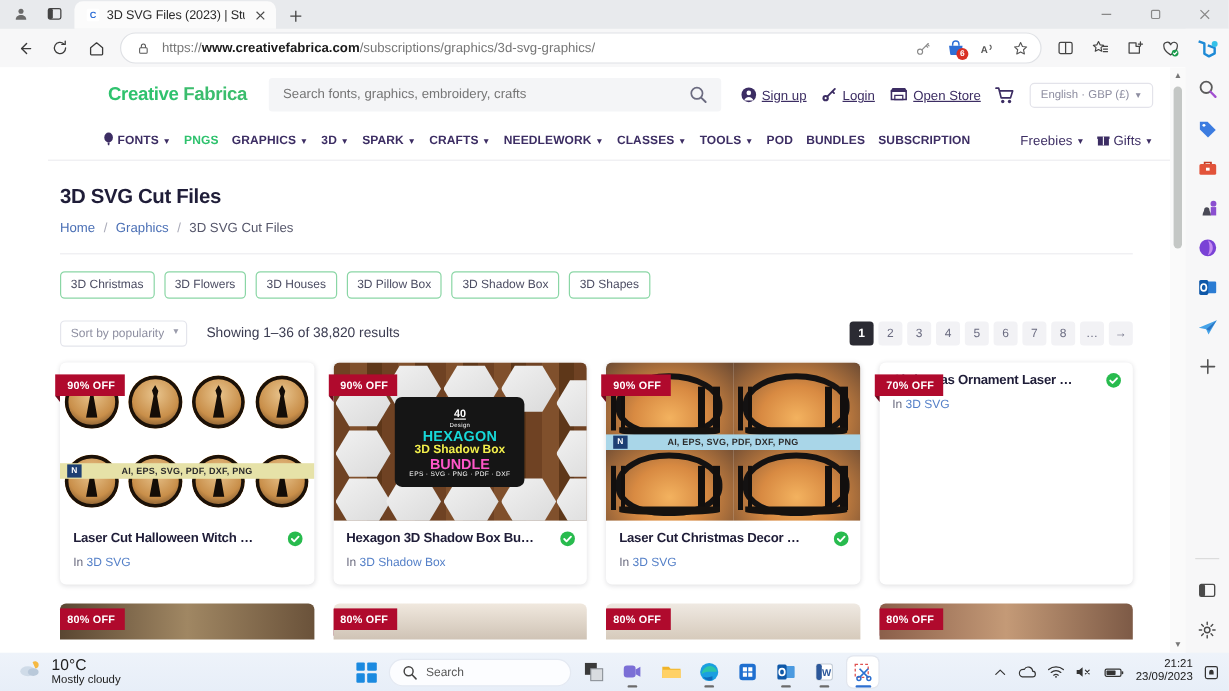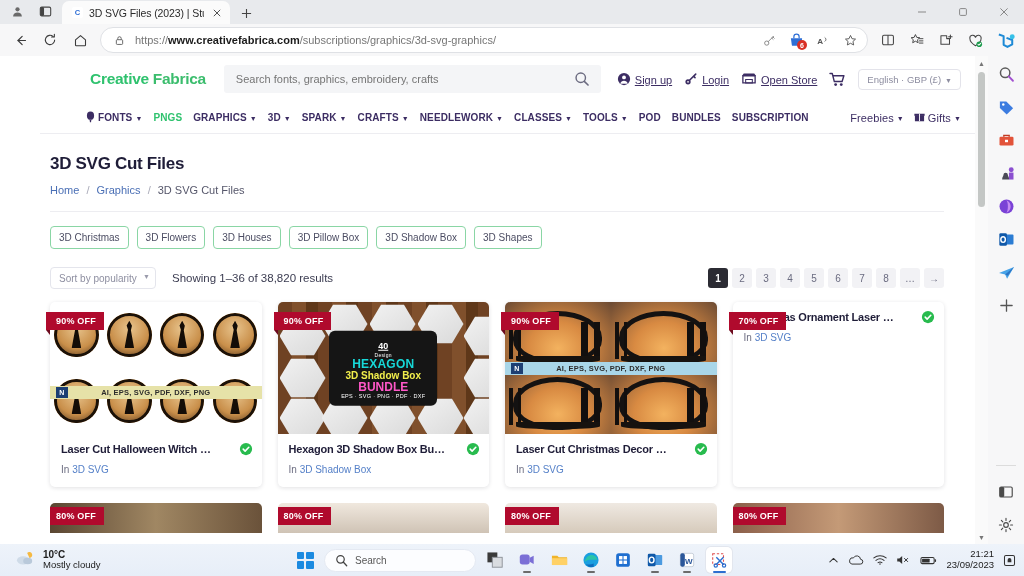--- a/index.html
+++ b/index.html
@@ -171,21 +171,21 @@
   
   .edgebar { position:absolute; right:0; top:24px; width:36px; height:520px; background:#f7f7f8; display:flex; flex-direction:column; align-items:center; padding-top:4px; gap:7px;}
   .sbicon { width:28px; height:26px; border-radius:6px; display:flex; align-items:center; justify-content:center; }
   .sbspacer { flex:1; }
   .sbdiv { width:20px; height:1px; background:#dcdcdc; margin:2px 0 6px;}
 
   
   .taskbar { position:absolute; left:0; bottom:0; width:1024px; height:32px; background:linear-gradient(#eef3fa,#e7eef8); display:flex; align-items:center; }
   .weather { display:flex; align-items:center; gap:7px; padding-left:14px; width:300px;}
   .weather .wtxt { line-height:1.12; }
-  .weather .t1 { font-size:10px; color:#202020; font-weight:700;}
+  .weather .t1 { font-size:13px; color:#202020; font-weight:400;}
   .weather .t2 { font-size:9.5px; color:#202020;}
   .tb-center { position:absolute; left:50%; transform:translateX(-50%); display:flex; align-items:center; gap:6px;}
   .winlogo { width:17px; height:17px; display:grid; grid-template-columns:1fr 1fr; grid-template-rows:1fr 1fr; gap:2px;}
   .winlogo span { background:#1b8ae0; border-radius:1px;}
   .tb-search { width:152px; height:23px; background:#fcfdff; border-radius:12px; display:flex; align-items:center; gap:7px; padding:0 10px; border:1px solid #e4e9f2;}
   .tb-search span { font-size:10px; color:#585858;}
   .tb-app { width:26px; height:26px; display:flex; align-items:center; justify-content:center; position:relative;}
   .tb-app .dot { position:absolute; bottom:0px; width:8px; height:2px; border-radius:2px; background:#6b6b6b;}
   .tb-app.active .dot { width:13px; background:#2d6fd0; }
   .tb-app.hl { background:#fff; border-radius:5px; box-shadow:0 0 0 1px #e2e6ee;}

